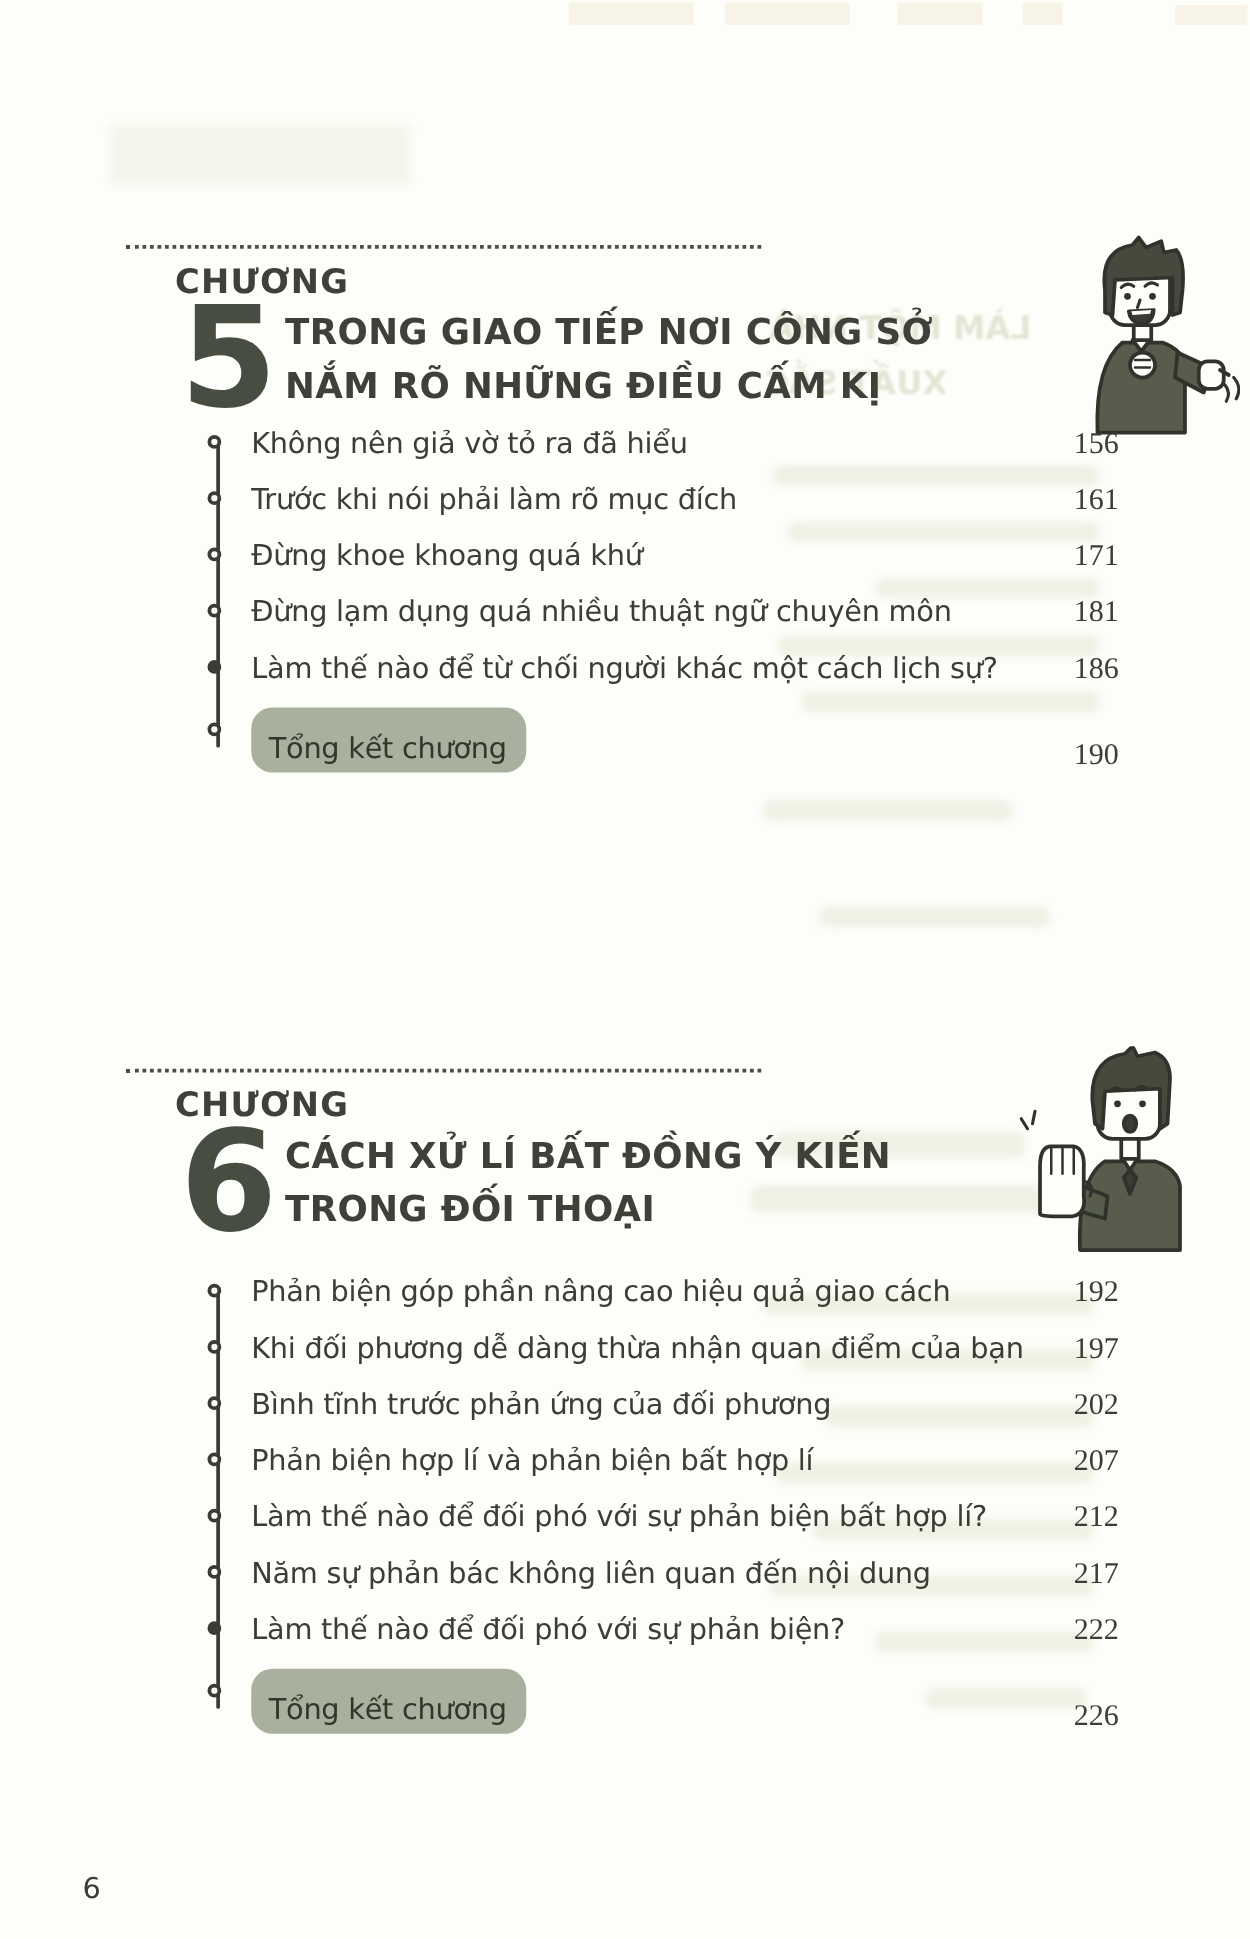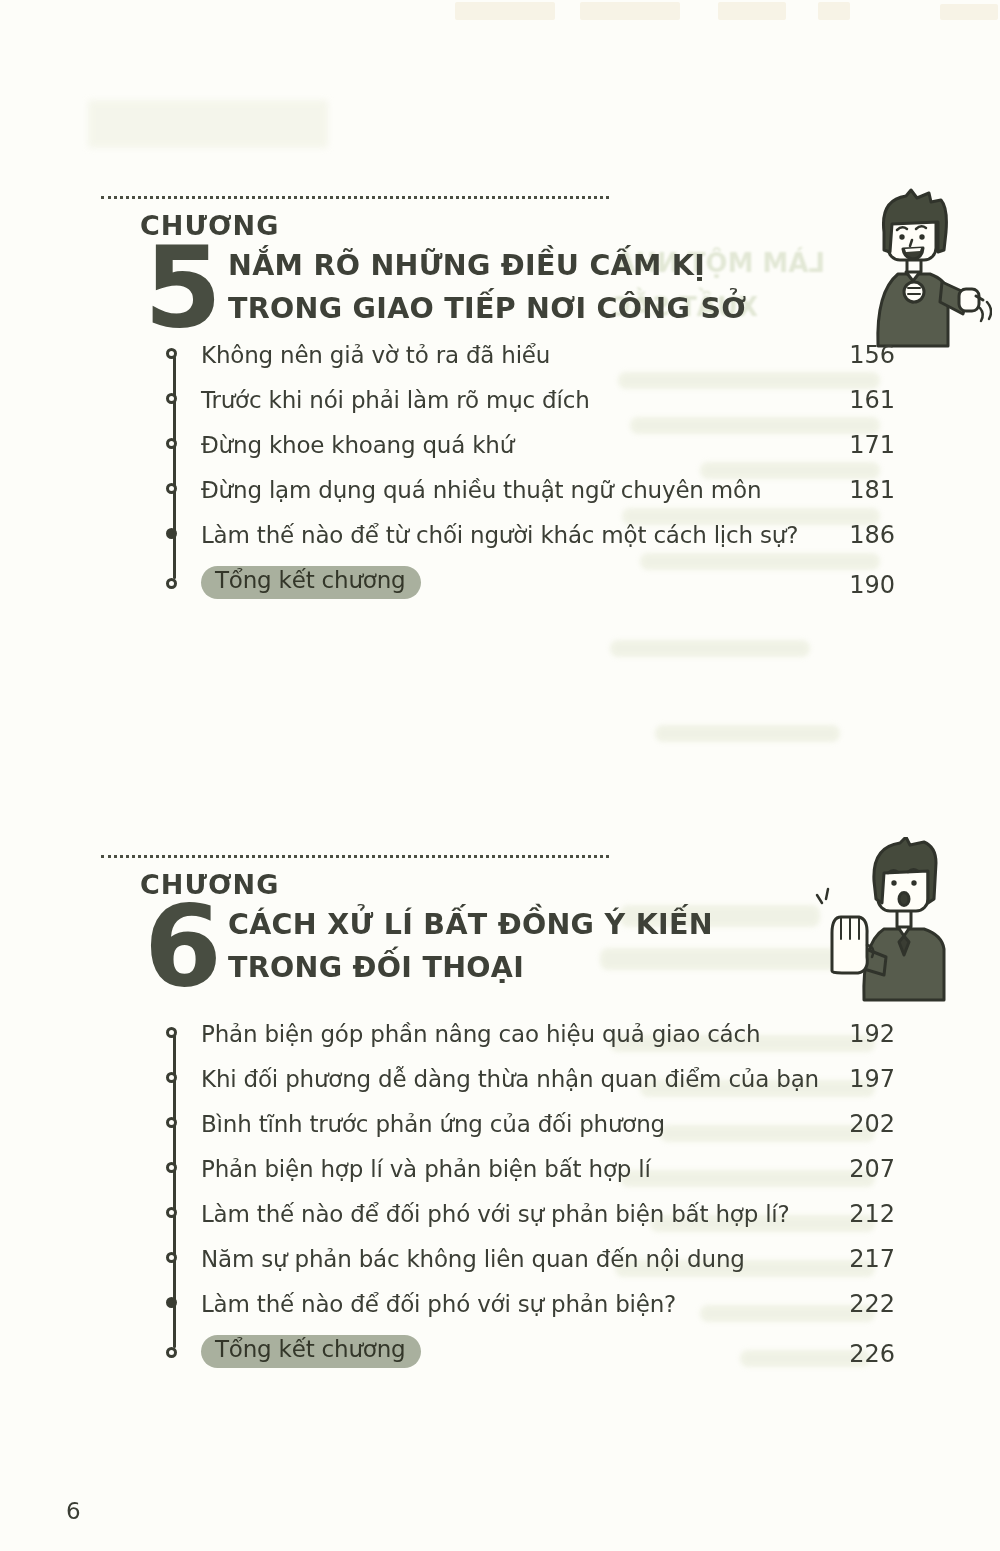--- a/index.html
+++ b/index.html
@@ -57,25 +57,25 @@
     width:11px; height:11px; border-radius:50%;
     border:3px solid #3a3d33; background:#fdfdf9; z-index:2;
   }
   .bullet.filled { background:#3a3d33; }
   .toc-text {
     flex:1; font-size:23px; line-height:28px; letter-spacing:-.2px;
     color:#3b3e35;
   }
   .toc-page {
     align-self:flex-end; width:60px; text-align:right;
-    font-size:24px; line-height:28px; color:#3b3e35;
+    font-size:24px; line-height:28px; color:#3b3e35;font-family:Liberation Serif, serif;
   }
   .pill {
     display:inline-block; background:#a9b09e; border-radius:17px;
-    padding:0 16px 5px 14px; color:#333629;
+    padding:19px 16px 5px 14px; color:#333629;
   }
   .toc-row.has-pill .bullet { top:12px; }
 
   
   .illus { position:absolute; }
   #illus-5 { left:826px; top:-8px; }
   #illus-6 { left:786px; top:-18px; }
 
   
   .page-number { position:absolute; left:66px; top:1498px; font-size:23px; color:#3b3e35; }
@@ -108,22 +108,22 @@
 <div class="ghost ghost-line" style="left:615px;top:1260px;width:260px;"></div>
 <div class="ghost ghost-line" style="left:700px;top:1305px;width:175px;"></div>
 <div class="ghost ghost-line" style="left:740px;top:1350px;width:130px;"></div>
 
 <section class="chapter" id="chapter-5" style="top:196px;">
   <div class="dotted-rule"></div>
   <div class="chapter-label">CHƯƠNG</div>
   <div class="chapter-head-row">
     <div class="chapter-number">5</div>
     <div class="chapter-titles">
+      <div>TRONG GIAO TIẾP NƠI CÔNG SỞ</div>
       <div>NẮM RÕ NHỮNG ĐIỀU CẤM KỊ</div>
-      <div>TRONG GIAO TIẾP NƠI CÔNG SỞ</div>
     </div>
   </div>
 
   <svg class="illus" id="illus-5" width="150" height="160" viewBox="0 0 150 160">
     <g stroke="#30332b" stroke-width="3" stroke-linejoin="round" stroke-linecap="round">
 
       <path d="M36,158 Q34,104 56,86 L88,86 Q104,92 106,104 L106,158 Z" fill="#575c4d"></path>
 
       <path d="M100,94 L126,106 L121,126 L98,114 Z" fill="#575c4d"></path>
       <rect x="117" y="101" width="20" height="22" rx="7" fill="#fffef8"></rect>

